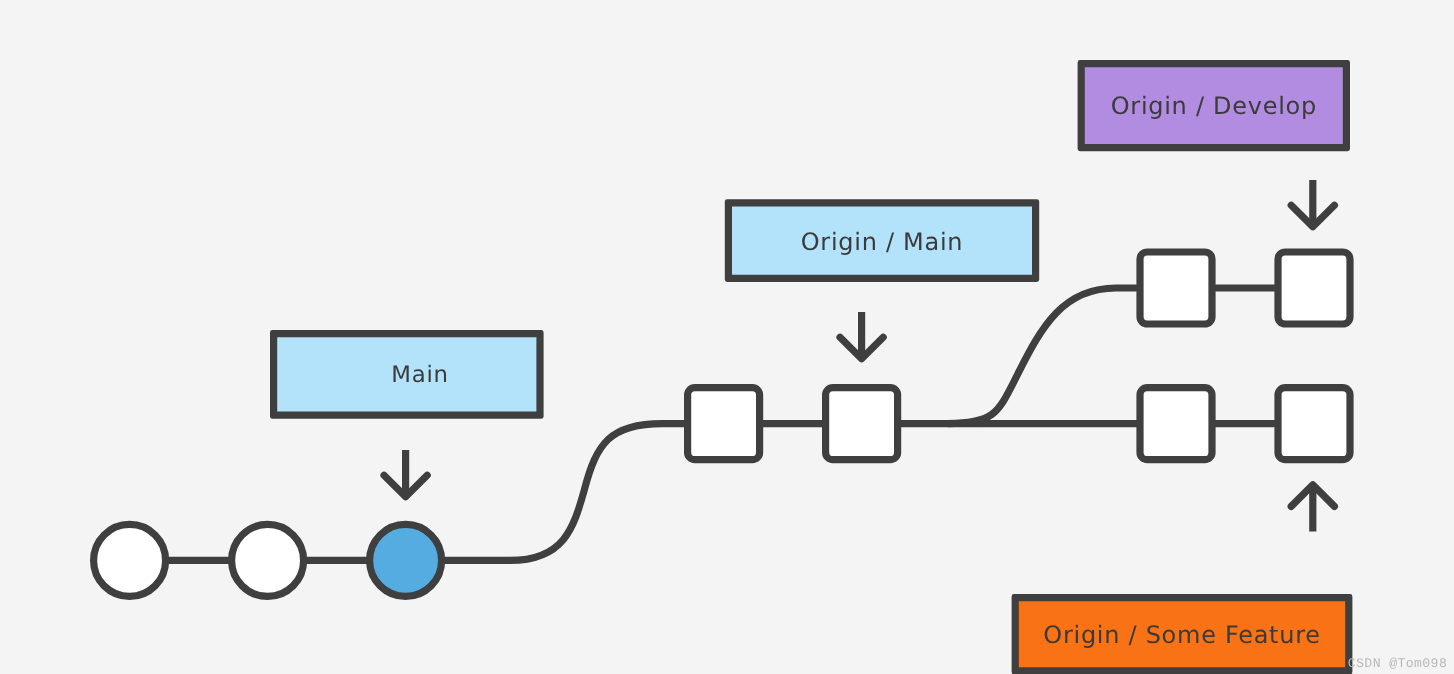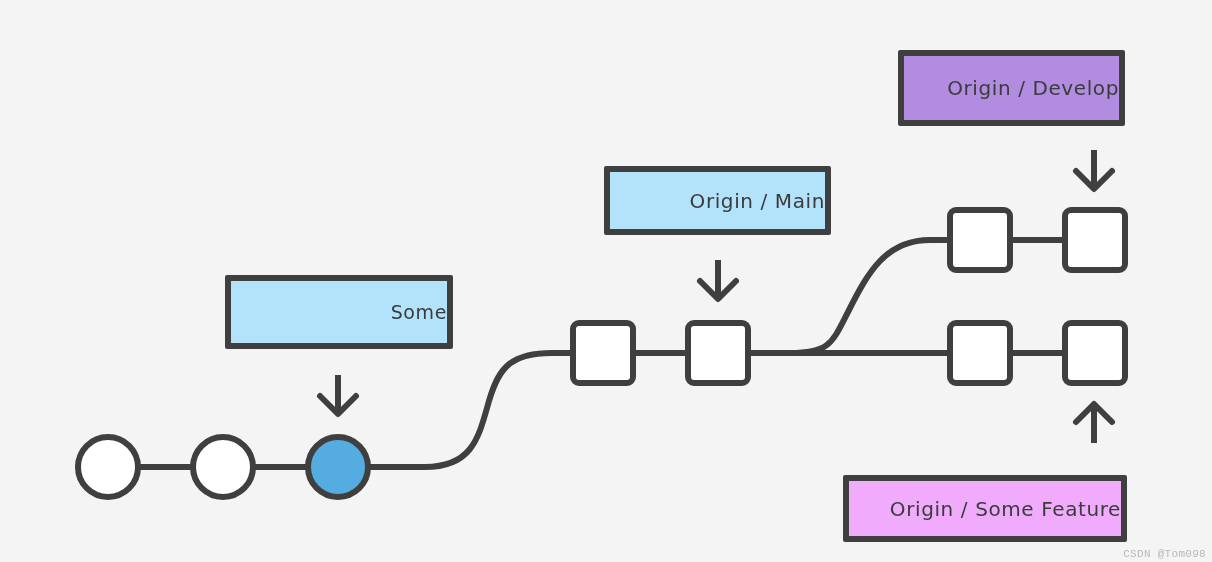--- a/index.html
+++ b/index.html
@@ -29,60 +29,60 @@
     height: 562px;
     display: block;
   }
   .label-box {
     position: absolute;
     box-sizing: border-box;
     border: 6px solid #3f3f3f;
     border-radius: 2px;
     display: flex;
     align-items: center;
-    justify-content: flex-end;
+    justify-content: center;
     color: #3b3b3b;
     letter-spacing: 0.6px;
   }
   .label-box .box-text {
     display: block;
     white-space: nowrap;
     font-weight: 400;
   }
   #box-main {
     left: 225px;
     top: 275px;
     width: 228px;
     height: 74px;
     background: #b3e2fb;
     font-size: 19px;
     padding-left: 22px;
   }
   #box-origin-main {
     left: 604px;
     top: 166px;
-    width: 227px;
+    width: 262px;
     height: 69px;
     background: #b3e2fb;
     font-size: 20px;
   }
   #box-origin-develop {
     left: 898px;
     top: 50px;
     width: 227px;
     height: 76px;
     background: #b18ce0;
     font-size: 20px;
   }
   #box-origin-some-feature {
     left: 843px;
-    top: 475px;
+    top: 495px;
     width: 284px;
     height: 67px;
-    background: #f0abfc;
+    background: #f97316;
     font-size: 20px;
   }
   #watermark {
     position: absolute;
     right: 6px;
     bottom: 2px;
     font-size: 11px;
     color: #b9b9b9;
     letter-spacing: 0.3px;
     font-family: Liberation Mono, monospace;
@@ -143,21 +143,21 @@
     </g>
 
     <g>
       <line x1="1094" y1="405" x2="1094" y2="443" stroke="#3f3f3f" stroke-width="6" stroke-linecap="butt"></line>
       <path d="M 1076 422 L 1094 404 L 1112 422" fill="none" stroke="#3f3f3f" stroke-width="6" stroke-linecap="round" stroke-linejoin="round"></path>
     </g>
 
   </svg>
 
   <div class="label-box" id="box-main">
-    <span class="box-text">Some</span>
+    <span class="box-text">Main</span>
   </div>
 
   <div class="label-box" id="box-origin-main">
     <span class="box-text">Origin / Main</span>
   </div>
 
   <div class="label-box" id="box-origin-develop">
     <span class="box-text">Origin / Develop</span>
   </div>
 

